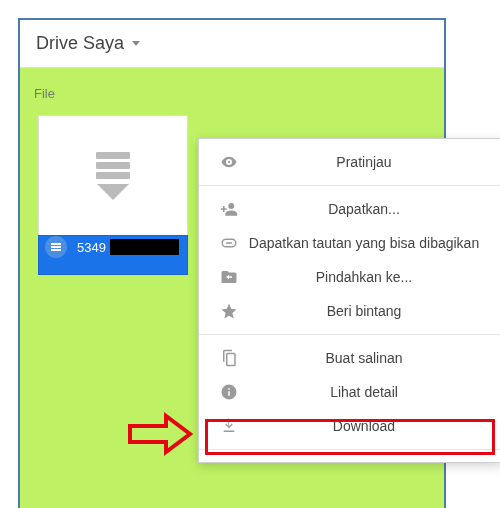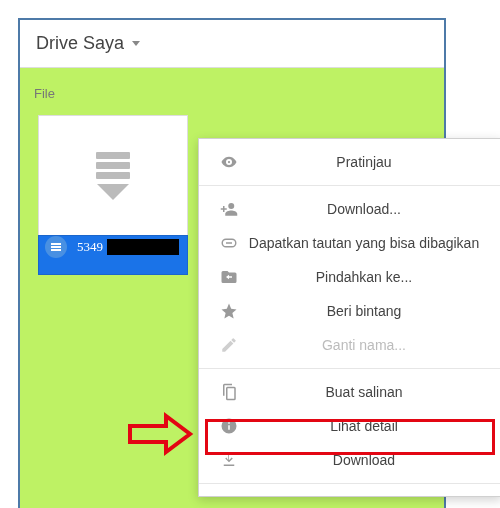--- a/index.html
+++ b/index.html
@@ -80,21 +80,20 @@
   }
   .tile-label {
     background: #1a73e8;
     color: #fff;
     height: 40px;
     display: flex;
     align-items: center;
     padding: 0 8px 16px 6px;
     font-size: 13px;
     border: 1px solid #1a66cc;
-    font-family: Liberation Serif, serif;
   }
   .tile-label .badge {
     width: 22px; height: 22px;
     border-radius: 50%;
     background: #4990e2;
     display: flex;
     align-items: center;
     justify-content: center;
     margin-right: 10px;
     flex: 0 0 auto;
@@ -214,21 +213,21 @@
 
 
       <div class="sep"></div>
 
       <div class="row">
         <span class="icon">
           <svg class="ico" viewBox="0 0 24 24">
               <path d="M15 12a4 4 0 100-8 4 4 0 000 8zm-9-1V8H4v3H1v2h3v3h2v-3h3v-2H6zm9 3c-3 0-8 1.5-8 4.5V21h16v-2.5c0-3-5-4.5-8-4.5z"></path>
             </svg>
         </span>
-        <span class="lbl">Download...</span>
+        <span class="lbl">Dapatkan...</span>
       </div>
 
       <div class="row">
         <span class="icon">
           <svg class="ico" viewBox="0 0 24 24">
               <path d="M3.9 12a4.1 4.1 0 014.1-4.1h4V6H8a6 6 0 000 12h4v-1.9H8A4.1 4.1 0 013.9 12zM16 6h-4v1.9h4a4.1 4.1 0 010 8.2h-4V18h4a6 6 0 000-12zm-8 5h8v2H8v-2z"></path>
             </svg>
         </span>
         <span class="lbl">Dapatkan tautan yang bisa dibagikan</span>
       </div>
@@ -244,28 +243,20 @@
 
       <div class="row">
         <span class="icon">
           <svg class="ico" viewBox="0 0 24 24">
               <path d="M12 2l2.9 6.9L22 10l-5.5 4.8L18.2 22 12 18.3 5.8 22l1.7-7.2L2 10l7.1-1.1L12 2z"></path>
             </svg>
         </span>
         <span class="lbl">Beri bintang</span>
       </div>
 
-      <div class="row disabled">
-        <span class="icon">
-          <svg class="ico" style="fill:#cfcfcf" viewBox="0 0 24 24">
-              <path d="M3 17.25V21h3.75L17.8 9.94l-3.75-3.75L3 17.25zM20.7 7.04a1 1 0 000-1.41l-2.34-2.34a1 1 0 00-1.41 0L15 5.24l3.75 3.75 1.95-1.95z"></path>
-            </svg>
-        </span>
-        <span class="lbl">Ganti nama...</span>
-      </div>
 
       <div class="sep"></div>
 
       <div class="row">
         <span class="icon">
           <svg class="ico" viewBox="0 0 24 24">
               <path d="M16 1H6a2 2 0 00-2 2v14h2V3h10V1zm3 4H10a2 2 0 00-2 2v14a2 2 0 002 2h9a2 2 0 002-2V7a2 2 0 00-2-2zm0 16H10V7h9v14z"></path>
             </svg>
         </span>
         <span class="lbl">Buat salinan</span>

